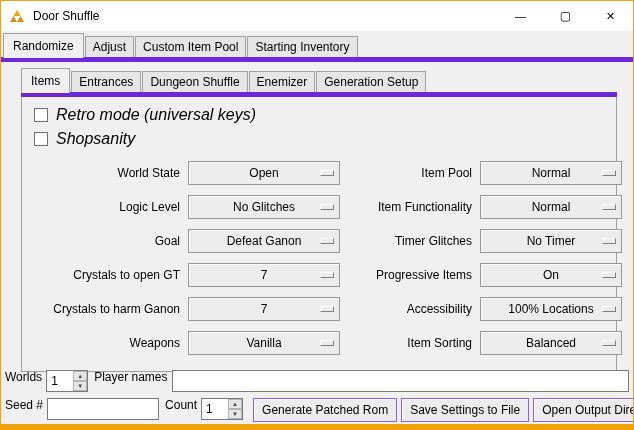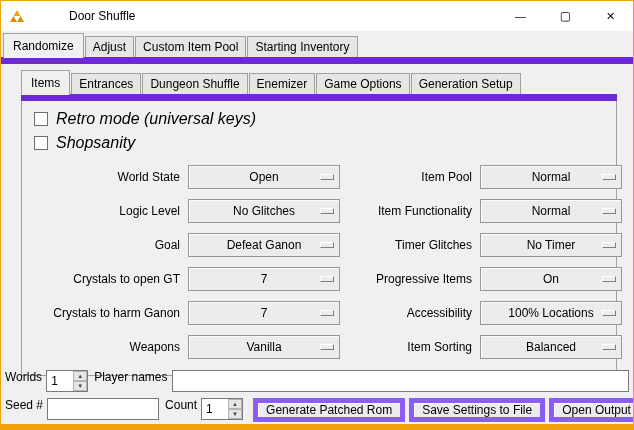--- a/index.html
+++ b/index.html
@@ -1,27 +1,27 @@
 <!DOCTYPE html>
 <html><head>
 <meta charset="utf-8">
 <style>
   html,body{margin:0;padding:0;}
   body{font-family:"Liberation Sans",sans-serif;background:#c8c8c8;}
   .window{position:relative;width:634px;height:430px;box-sizing:border-box;background:#f0f0f0;
           border:1px solid #f0a30a;border-bottom-width:6px;overflow:hidden;color:#000;}
   
-  .titlebar{height:30px;background:#ffffff;display:flex;align-items:center;padding-left:8px;gap:36px;}
+  .titlebar{height:30px;background:#ffffff;display:flex;align-items:center;padding-left:8px;}
   .app-icon{width:16px;height:16px;display:inline-flex;}
   .title{margin-left:8px;font-size:12px;}
   .win-controls{margin-left:auto;display:flex;align-self:stretch;}
   .win-btn{width:45px;display:flex;align-items:center;justify-content:center;font-size:11px;cursor:default;}
   .win-btn.max{font-size:12px;}
   
-  .tabbar{display:flex;align-items:flex-end;border-bottom:7px solid #6d28d9;}
+  .tabbar{display:flex;align-items:flex-end;border-bottom:5px solid #6d28d9;}
   .main-tabbar{margin:2px 0 0 0;padding-left:2px;}
   .tab{font-size:12px;padding:3px 7px;border:1px solid #a0a0a0;border-bottom:none;background:#e6e6e6;
        margin-right:1px;white-space:nowrap;}
   .tab.selected{background:#f0f0f0;padding:5px 9px;margin-bottom:-1px;position:relative;z-index:2;}
   .sub-notebook{margin:6px 16px 0 20px;}
   .sub-frame{border:1px solid #a0a0a0;border-top:none;height:268px;padding:6px 4px 0;background:#f0f0f0;}
   
   .check-row{display:flex;align-items:center;height:24px;margin-left:8px;}
   .checkbox{width:12px;height:12px;background:#fff;border:1px solid #6e6e6e;margin-right:8px;flex:none;}
   .check-label{font-size:16px;font-style:italic;}
@@ -41,21 +41,21 @@
   .blabel{font-size:12px;margin-right:4px;white-space:nowrap;}
   .entry{height:22px;box-sizing:border-box;border:1px solid #7a7a7a;background:#fff;
          font:12px "Liberation Sans",sans-serif;padding:0 4px;outline:none;}
   .grow{flex:1;min-width:0;}
   .seed{width:112px;margin-right:6px;}
   .spinbox{display:inline-flex;height:22px;box-sizing:border-box;border:1px solid #7a7a7a;background:#fff;margin-right:6px;}
   .spin-val{width:22px;display:flex;align-items:center;padding-left:4px;font-size:12px;}
   .spin-arrows{width:14px;display:flex;flex-direction:column;}
   .arr{flex:1;display:flex;align-items:center;justify-content:center;font-size:6px;line-height:1;
        background:#e6e6e6;border:1px solid #b4b4b4;color:#444;}
-  .btn{height:24px;box-sizing:border-box;background:#ececec;border:5px solid #8b5cf6;
+  .btn{height:24px;box-sizing:border-box;background:#ececec;border:1px solid #8b5cf6;
        font:12px "Liberation Sans",sans-serif;padding:0 8px;margin-left:4px;white-space:nowrap;
        box-shadow:inset 1px 1px 0 #fbfbfb;cursor:default;}
   .spacer{flex:1;}
 </style>
 </head>
 <body>
 
 <div class="window">
 
   <div class="titlebar">
@@ -80,21 +80,20 @@
     <div class="tab">Custom Item Pool</div>
     <div class="tab">Starting Inventory</div>
   </div>
 
   <div class="sub-notebook">
     <div class="tabbar">
       <div class="tab selected">Items</div>
       <div class="tab">Entrances</div>
       <div class="tab">Dungeon Shuffle</div>
       <div class="tab">Enemizer</div>
-      <div class="tab">Game Options</div>
       <div class="tab">Generation Setup</div>
     </div>
 
     <div class="sub-frame">
 
       <div class="check-row">
         <span class="checkbox"></span>
         <span class="check-label">Retro mode (universal keys)</span>
       </div>
       <div class="check-row">

